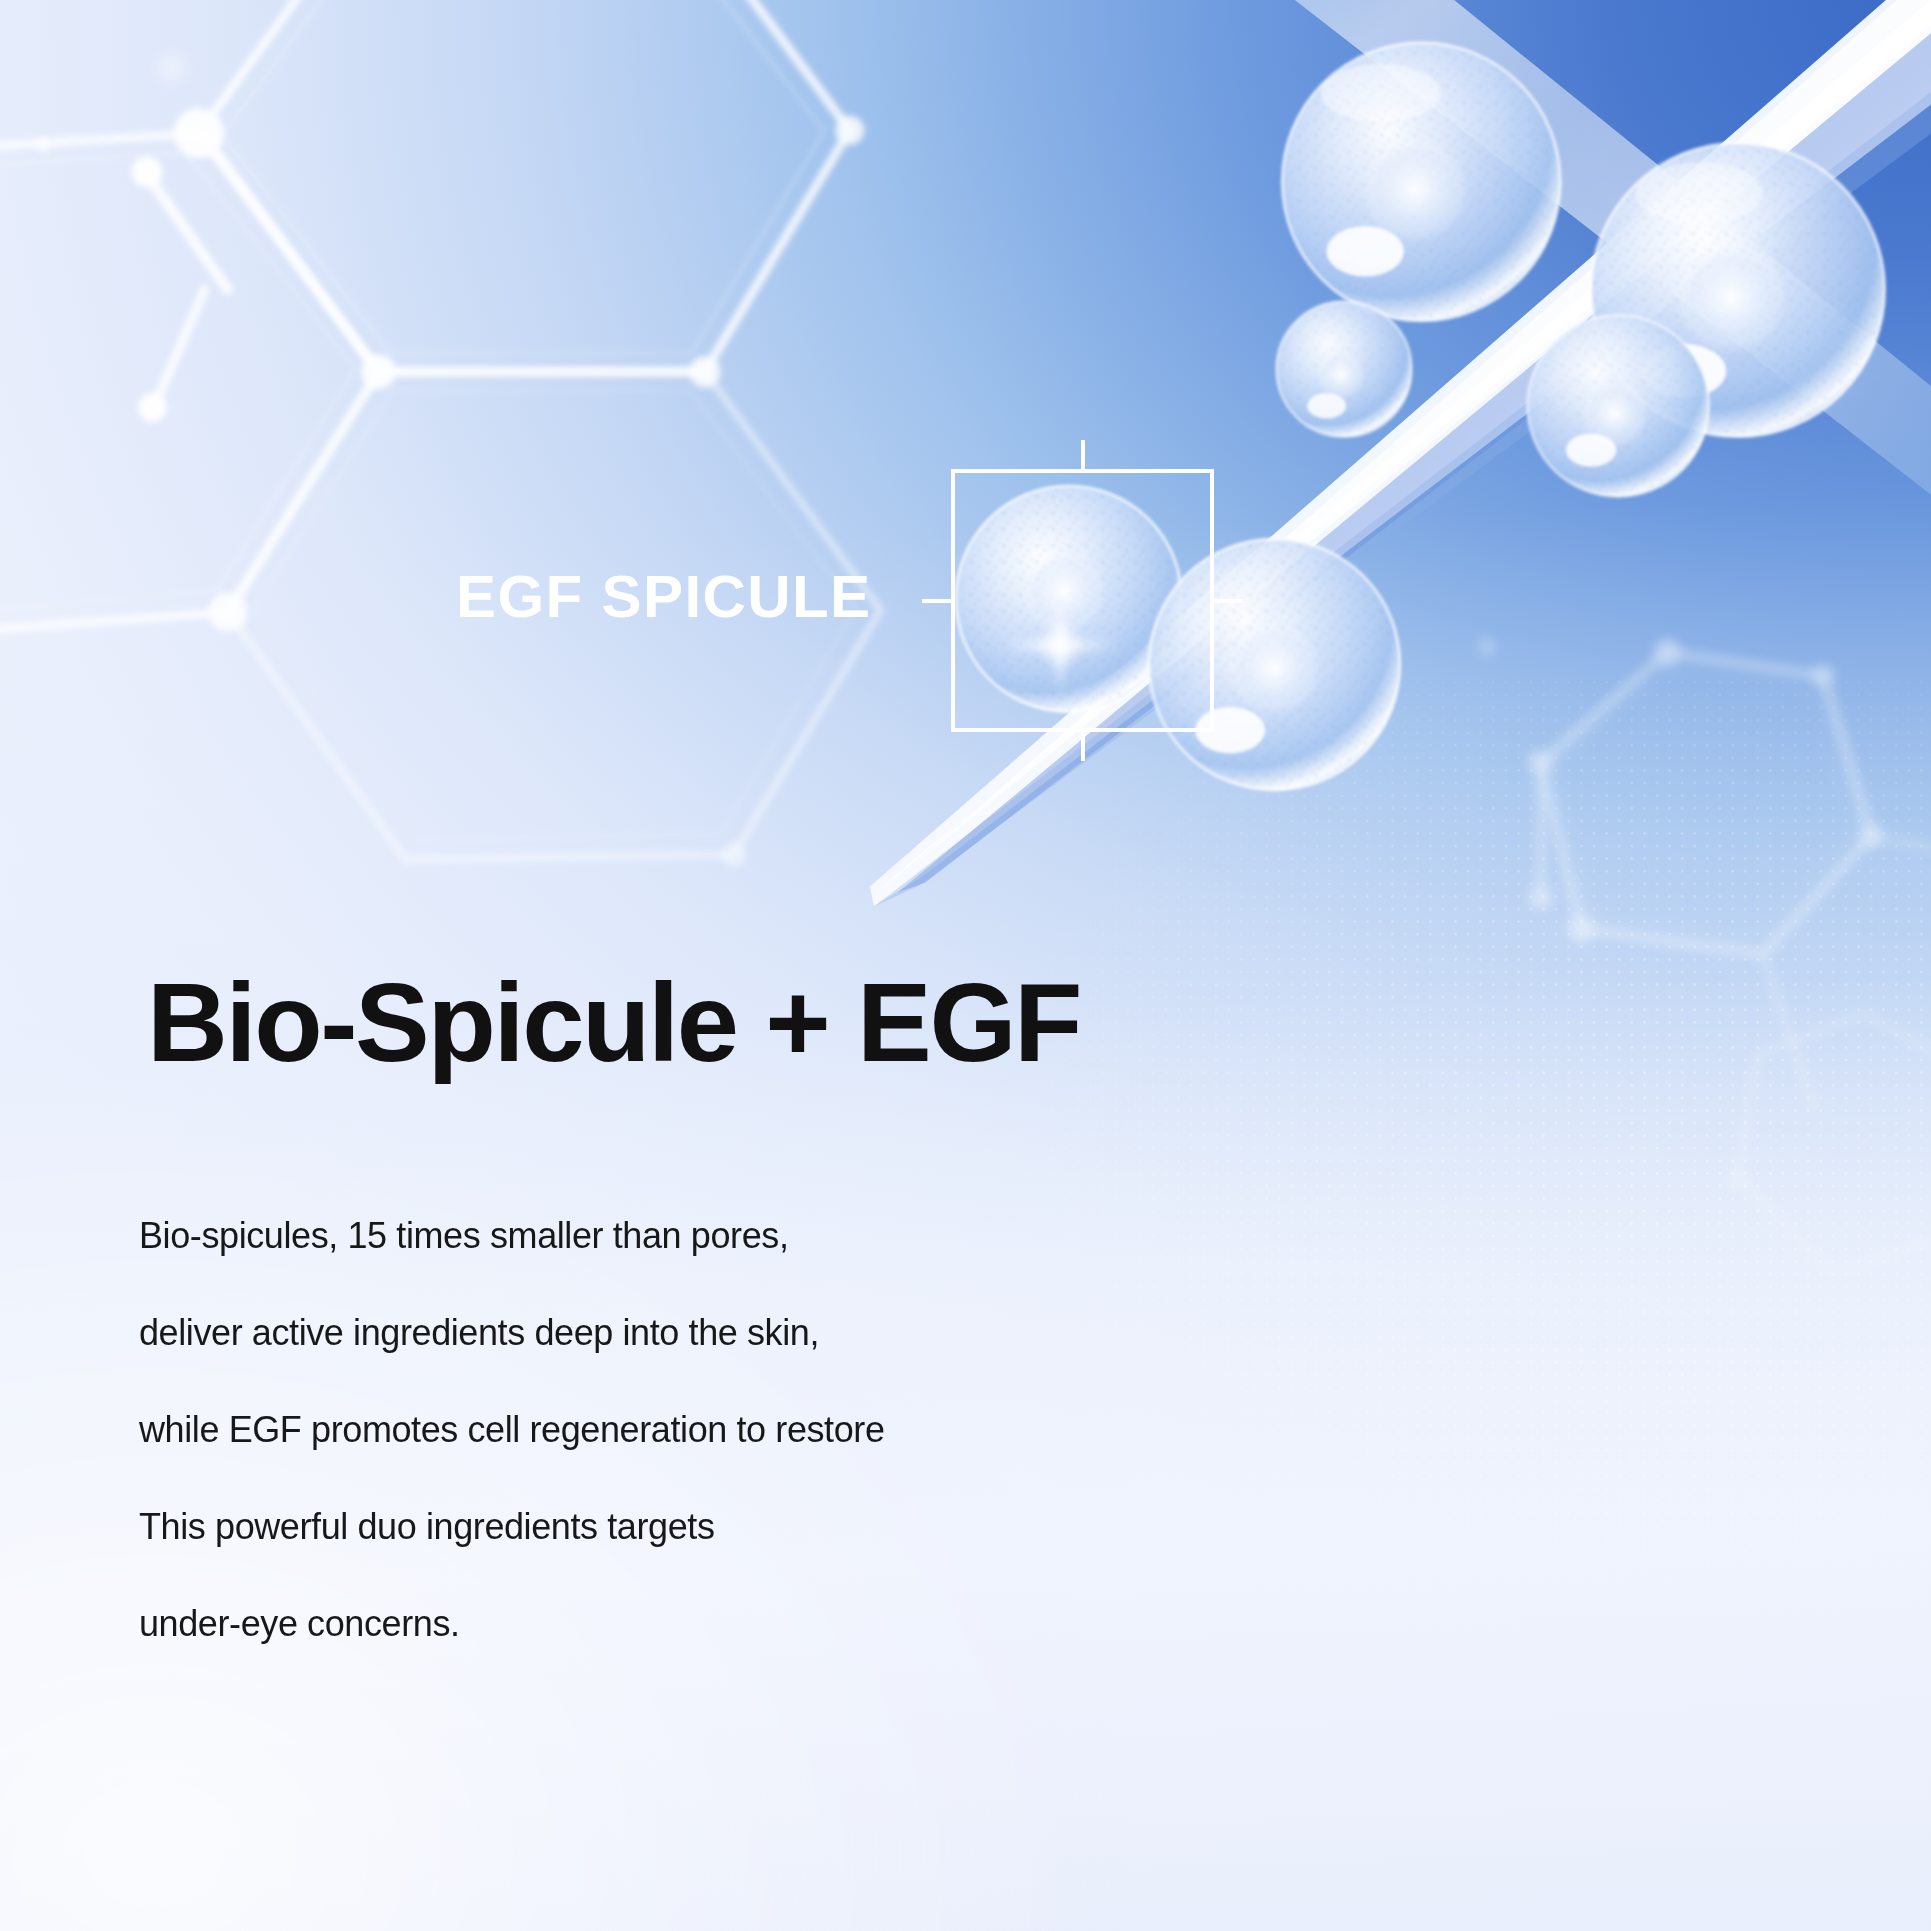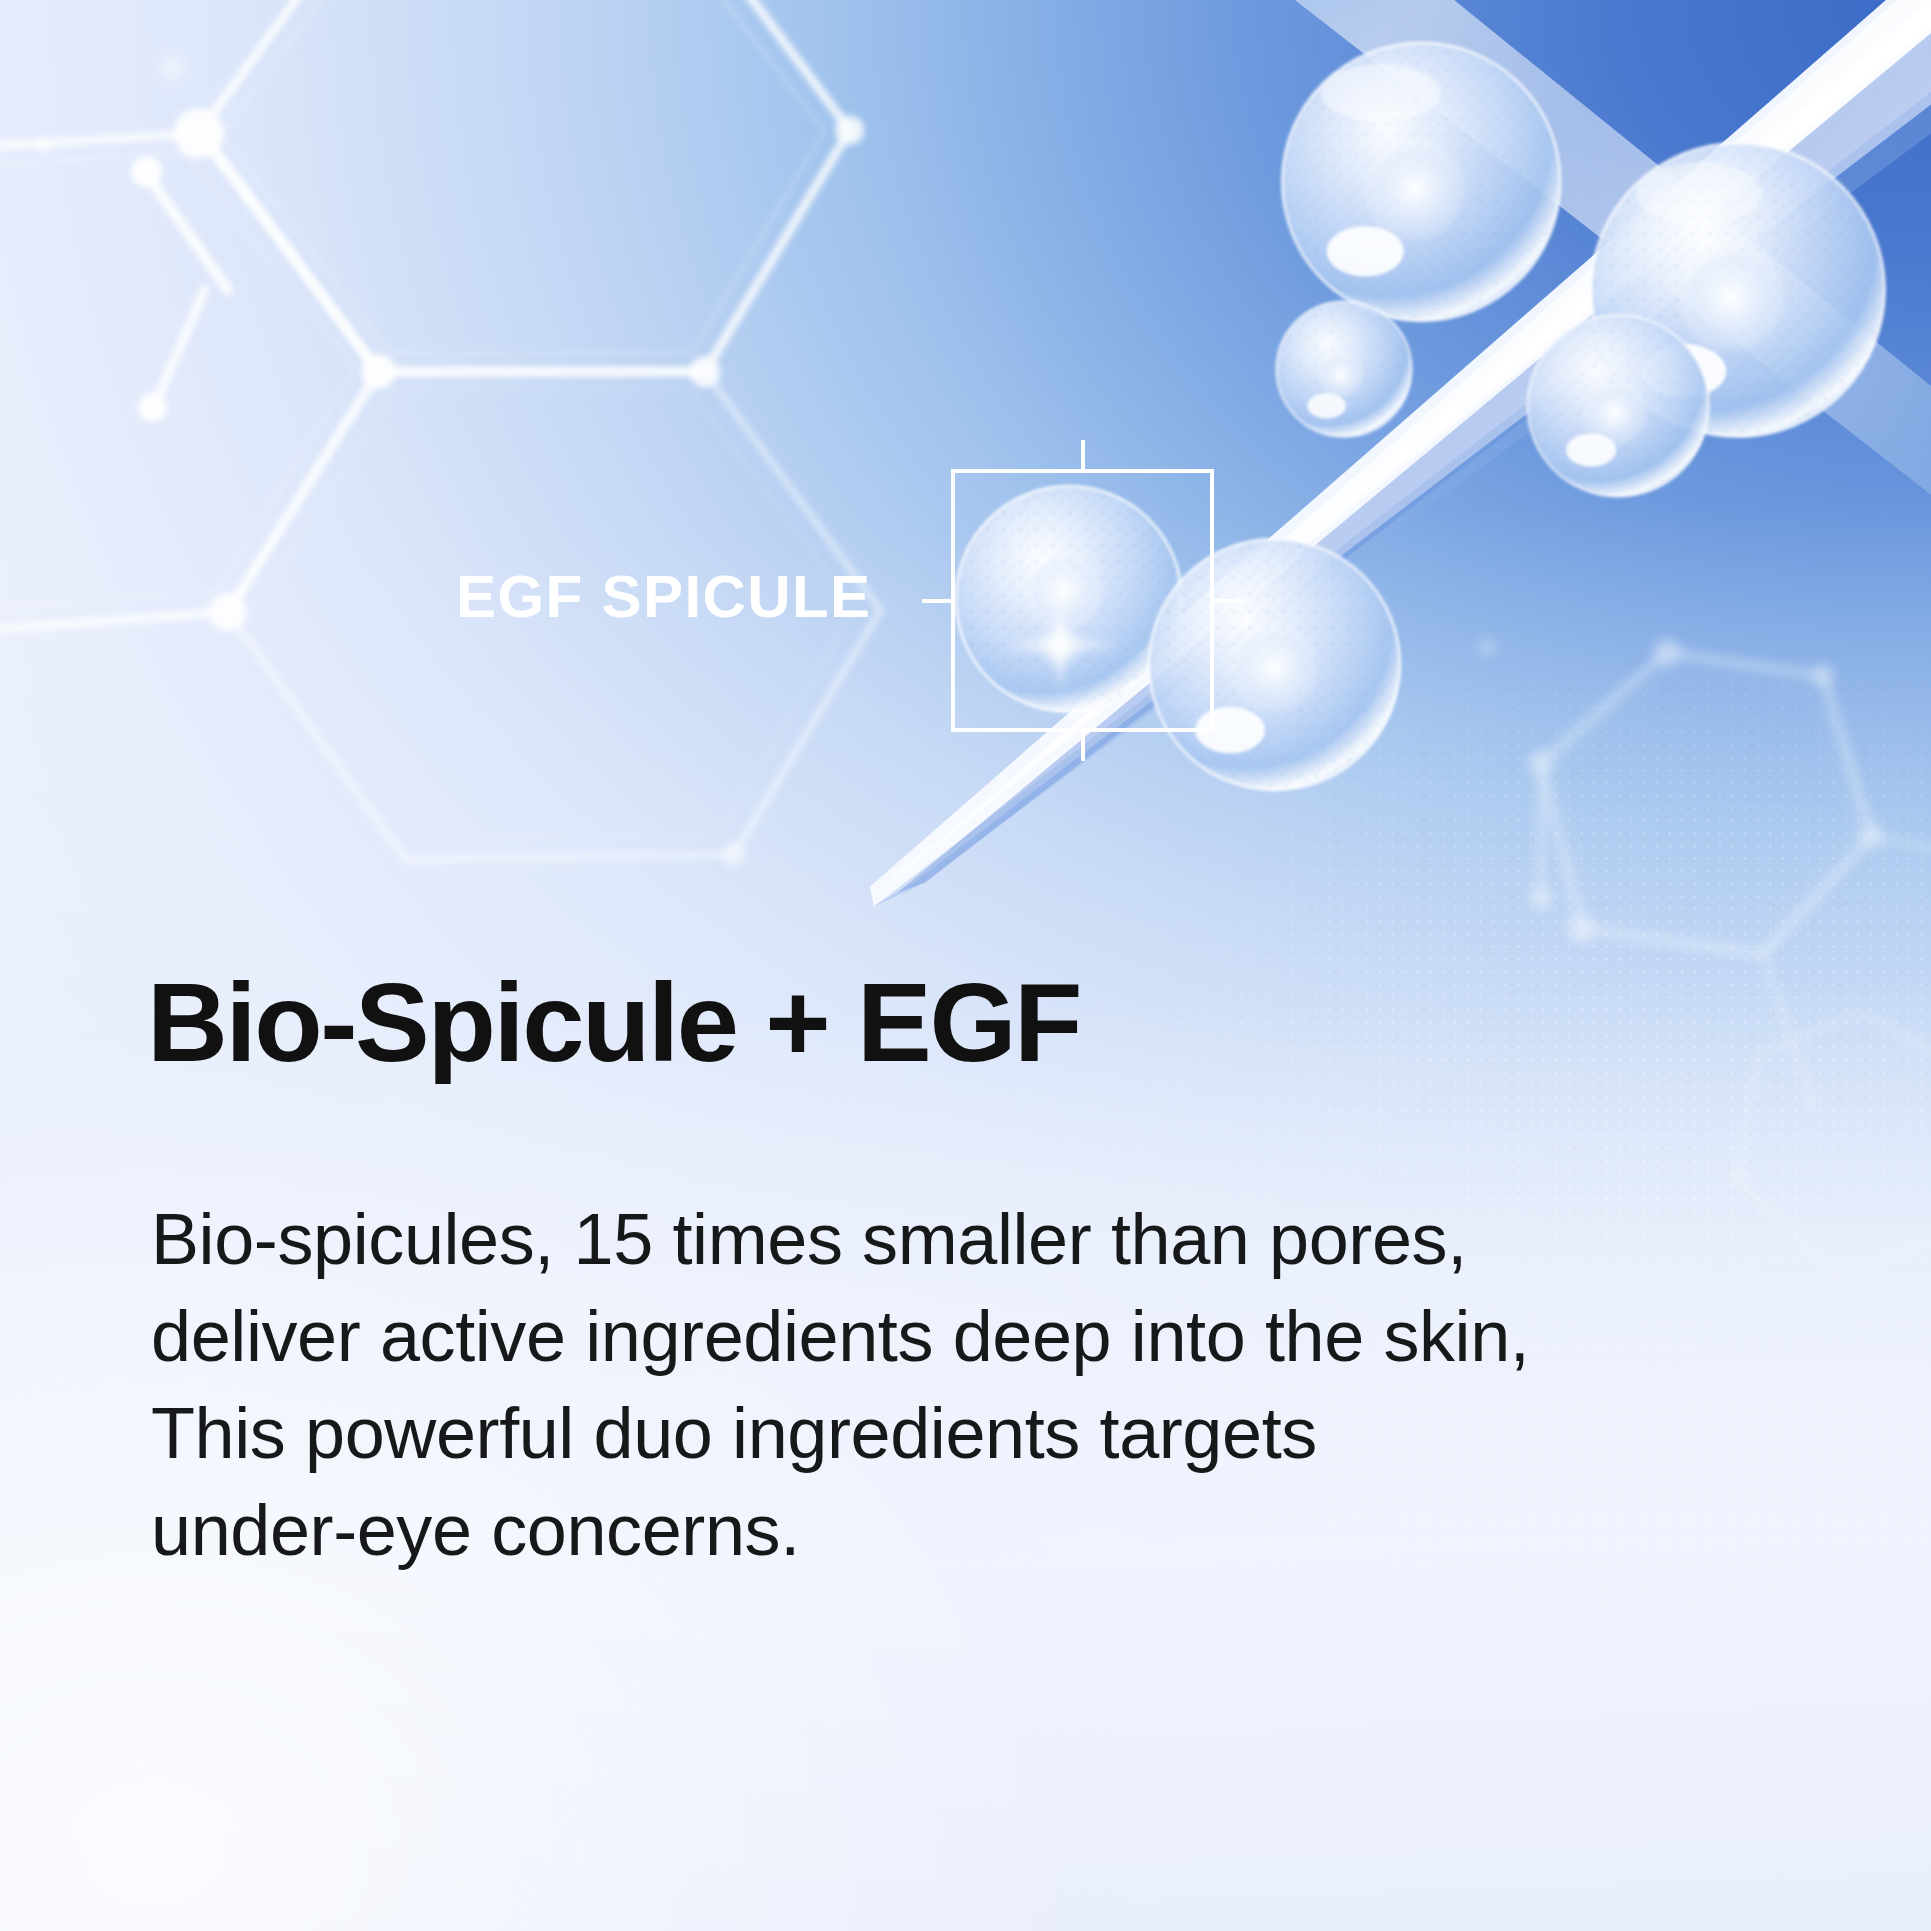--- a/index.html
+++ b/index.html
@@ -67,22 +67,22 @@
     font-family:"Liberation Sans","DejaVu Sans",sans-serif;
   }
   
   .copy{position:absolute;left:135px;top:954px;width:1699px;}
   .headline{
     margin:12px;font-size:112px;line-height:114px;font-weight:700;
     letter-spacing:-2.4px;color:#111111;white-space:nowrap;
     font-family:"Liberation Sans","DejaVu Sans",sans-serif;
   }
   .body-copy{
-    margin:16px;padding-top:95px;
-    font-size:72px;line-height:97px;font-weight:400;color:#17181a;
+    margin:4px;padding-top:95px;
+    font-size:36px;line-height:97px;font-weight:400;color:#17181a;
     letter-spacing:-0.4px;
     font-family:"Liberation Sans","DejaVu Sans",sans-serif;
   }
   .body-copy .ln{display:block;white-space:nowrap;}
 </style>
 </head>
 <body>
 
 <div class="stage">
 
@@ -292,19 +292,20 @@
     <div class="tick tick-right"></div>
   </div>
 
   <div class="spicule-label">EGF SPICULE</div>
 
   <div class="copy">
     <h1 class="headline">Bio-Spicule + EGF</h1>
     <p class="body-copy">
       <span class="ln">Bio-spicules, 15 times smaller than pores,</span>
       <span class="ln">deliver active ingredients deep into the skin,</span>
+      <span class="ln">while EGF promotes cell regeneration to restore</span>
       <span class="ln">This powerful duo ingredients targets</span>
       <span class="ln">under-eye concerns.</span>
     </p>
   </div>
 
 </div>
 
 
 </body></html>

